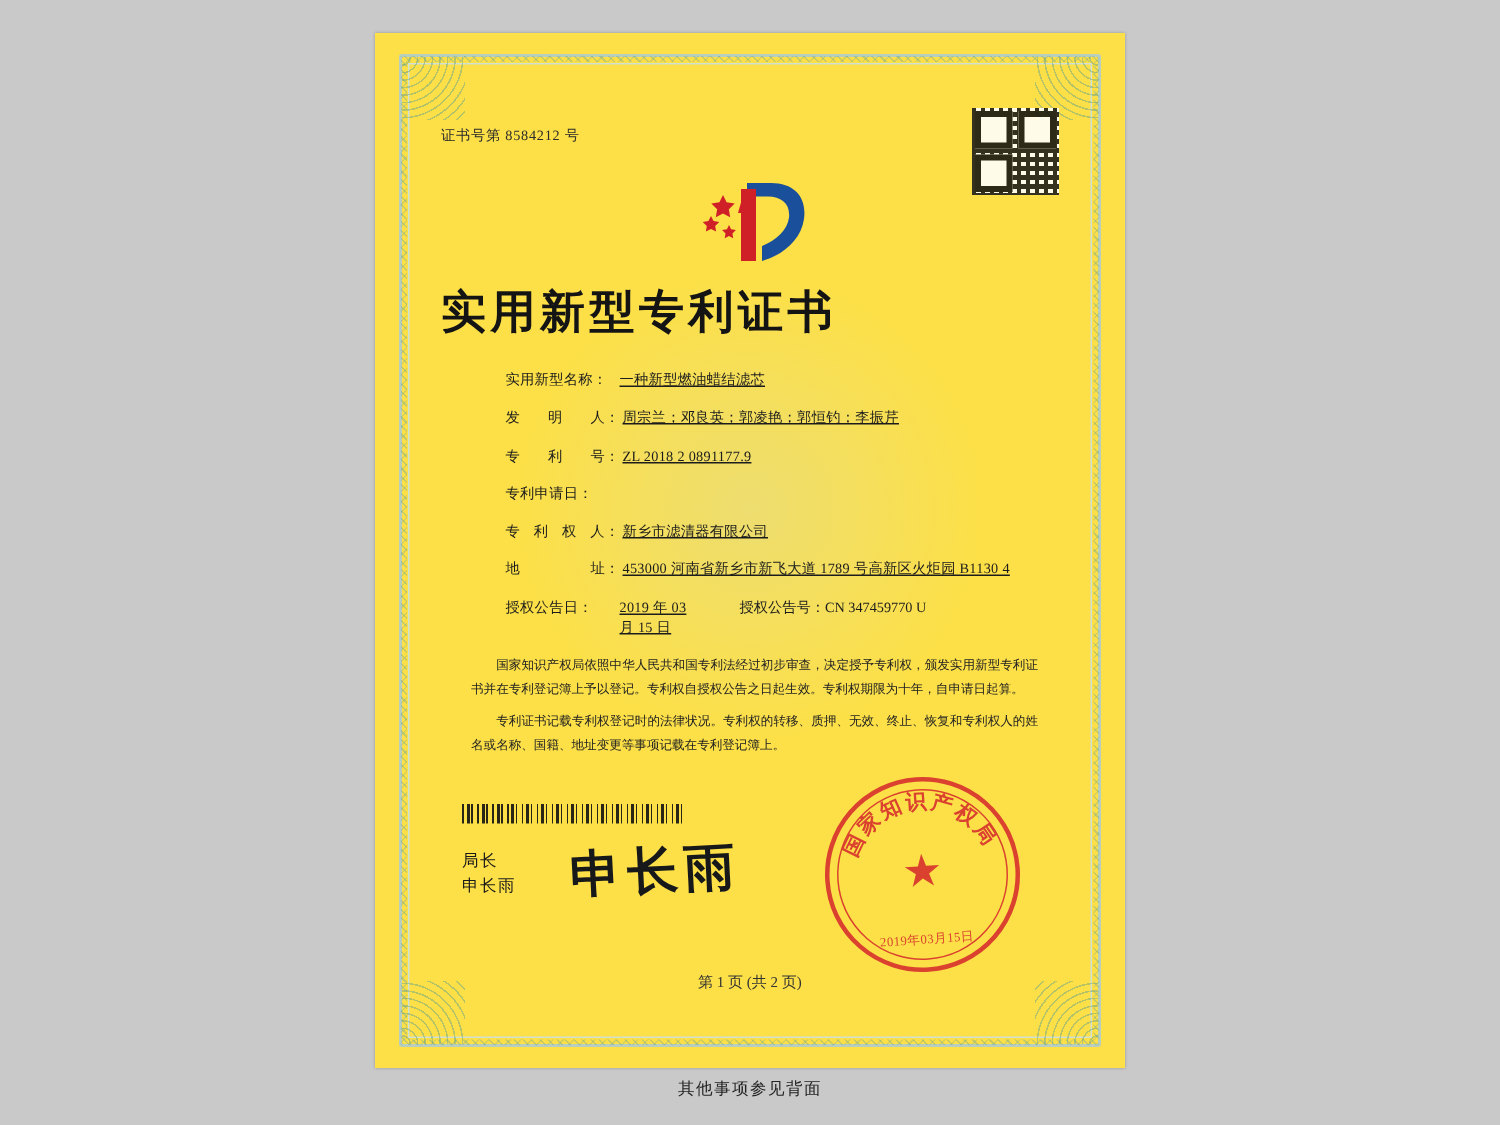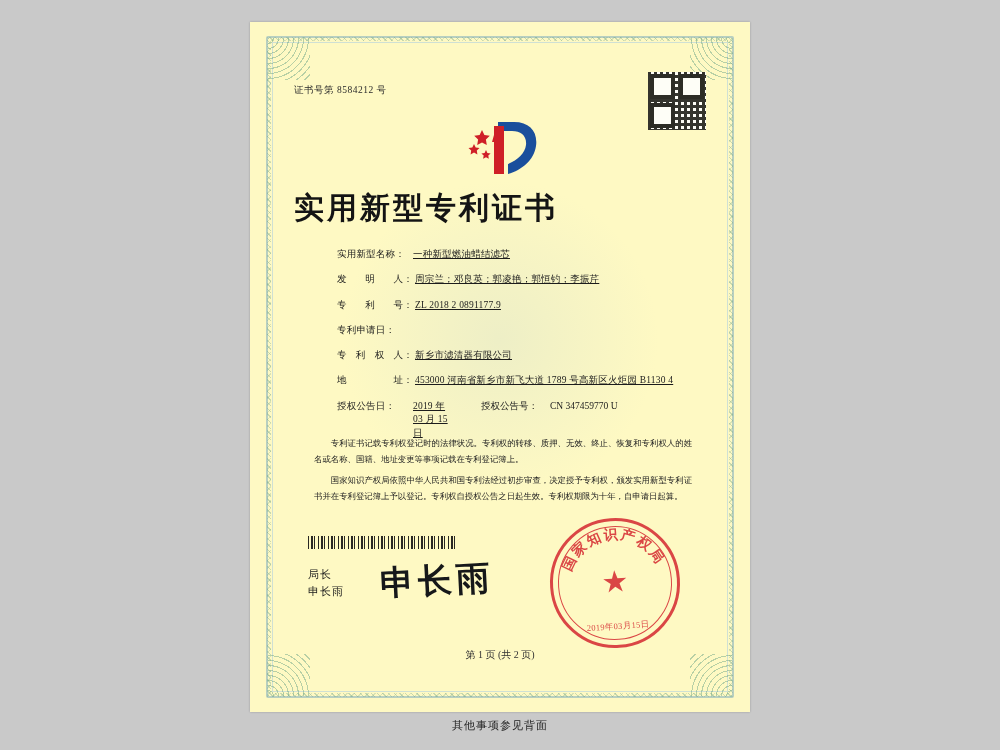--- a/index.html
+++ b/index.html
@@ -20,21 +20,21 @@
     height: 750px;
   }
 
   
   .sheet {
     position: absolute;
     left: 250px;
     top: 22px;
     width: 500px;
     height: 690px;
-    background: #fef9c3;
+    background: #fde047;
     box-shadow: 0 0 2px rgba(0,0,0,.25);
   }
 
   
   .border-outer {
     position: absolute;
     left: 16px;
     top: 14px;
     right: 16px;
     bottom: 14px;
@@ -198,21 +198,21 @@
     padding-right: 2px;
   }
   .row .val {
     flex: 1 1 auto;
     letter-spacing: .2px;
     text-decoration: underline;
   }
   .row .val2-label {
     flex: 0 0 86px;
     text-align: right;
-    padding-right: 12px;
+    padding-right: 0;
   }
   .row .val2 {
     flex: 0 0 150px;
   }
 
   .paras {
     position: absolute;
     left: 20px;
     right: 14px;
     top: 370px;
@@ -420,22 +420,22 @@
         <div class="row">
           <div class="lbl">授权公告日：</div>
           <div class="val">2019 年 03 月 15 日</div>
           <div class="val2-label">授权公告号：</div>
           <div class="val2">CN 347459770 U</div>
         </div>
 
       </div>
 
       <div class="paras">
+        <p>国家知识产权局依照中华人民共和国专利法经过初步审查，决定授予专利权，颁发实用新型专利证书并在专利登记簿上予以登记。专利权自授权公告之日起生效。专利权期限为十年，自申请日起算。</p>
         <p>专利证书记载专利权登记时的法律状况。专利权的转移、质押、无效、终止、恢复和专利权人的姓名或名称、国籍、地址变更等事项记载在专利登记簿上。</p>
-        <p>国家知识产权局依照中华人民共和国专利法经过初步审查，决定授予专利权，颁发实用新型专利证书并在专利登记簿上予以登记。专利权自授权公告之日起生效。专利权期限为十年，自申请日起算。</p>
       </div>
 
       <div class="barcode"></div>
 
       <div class="sig-block">
         <div>局长</div>
         <div>申长雨</div>
       </div>
       <div class="sig-script">申长雨</div>
 

